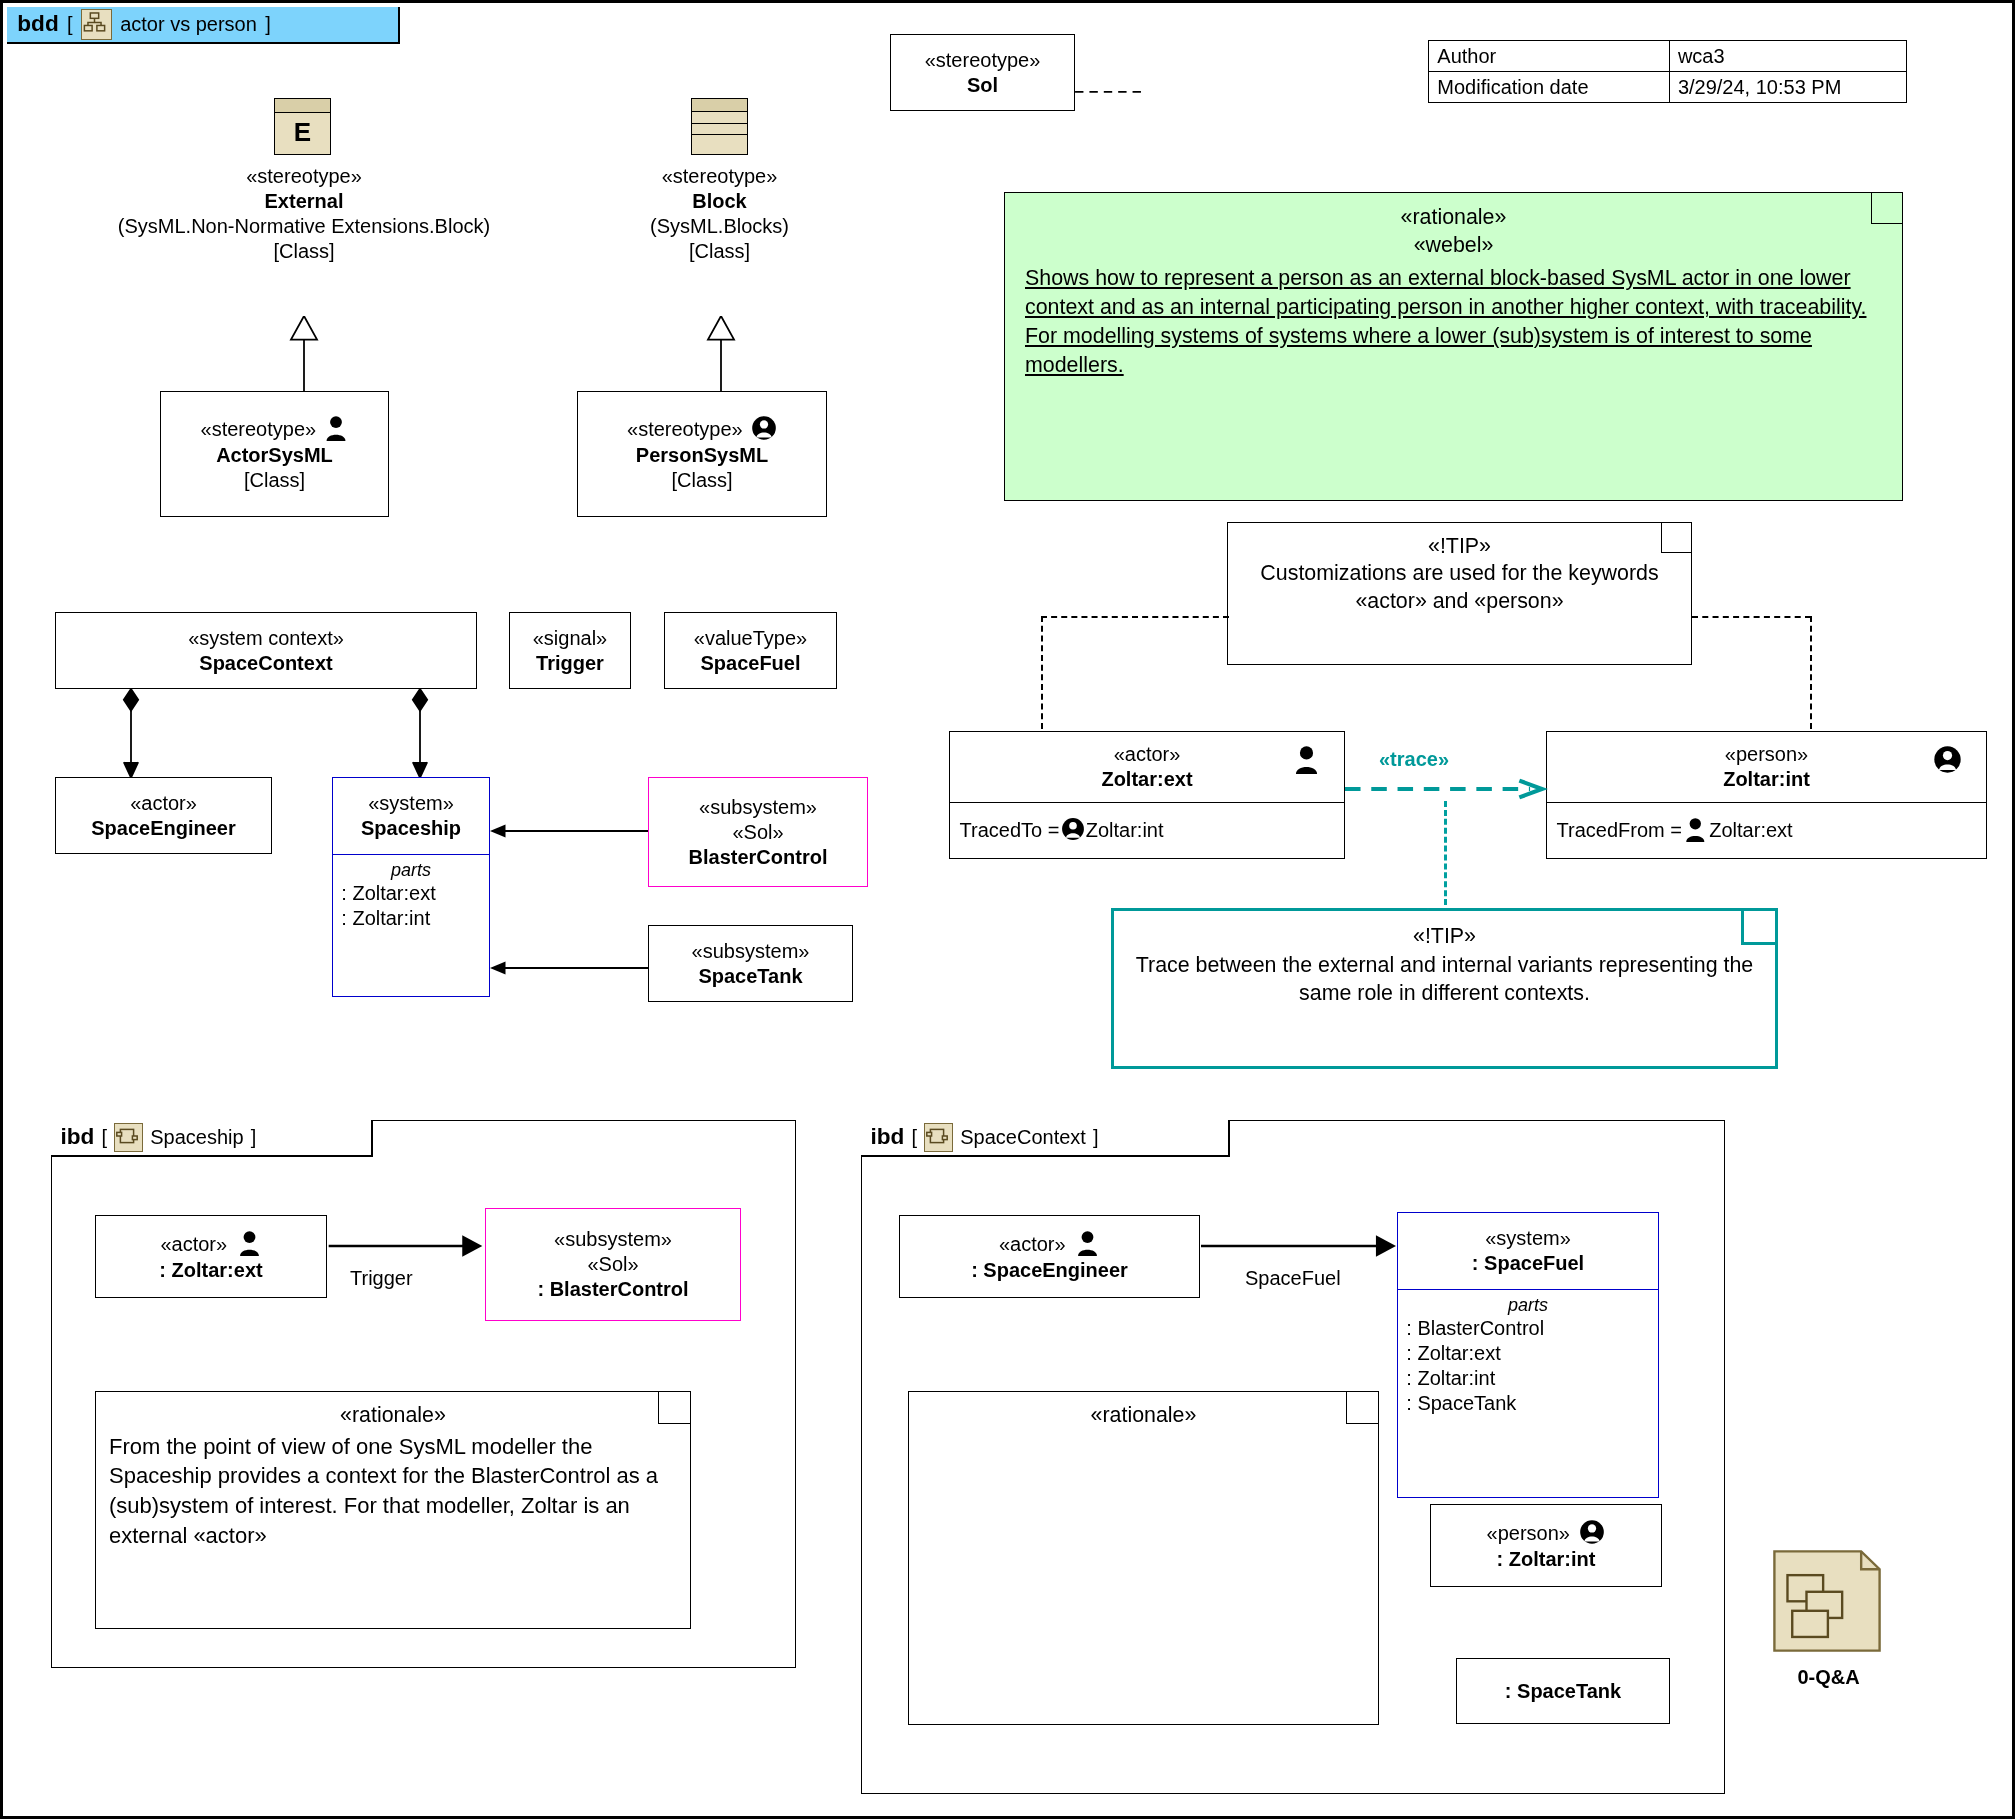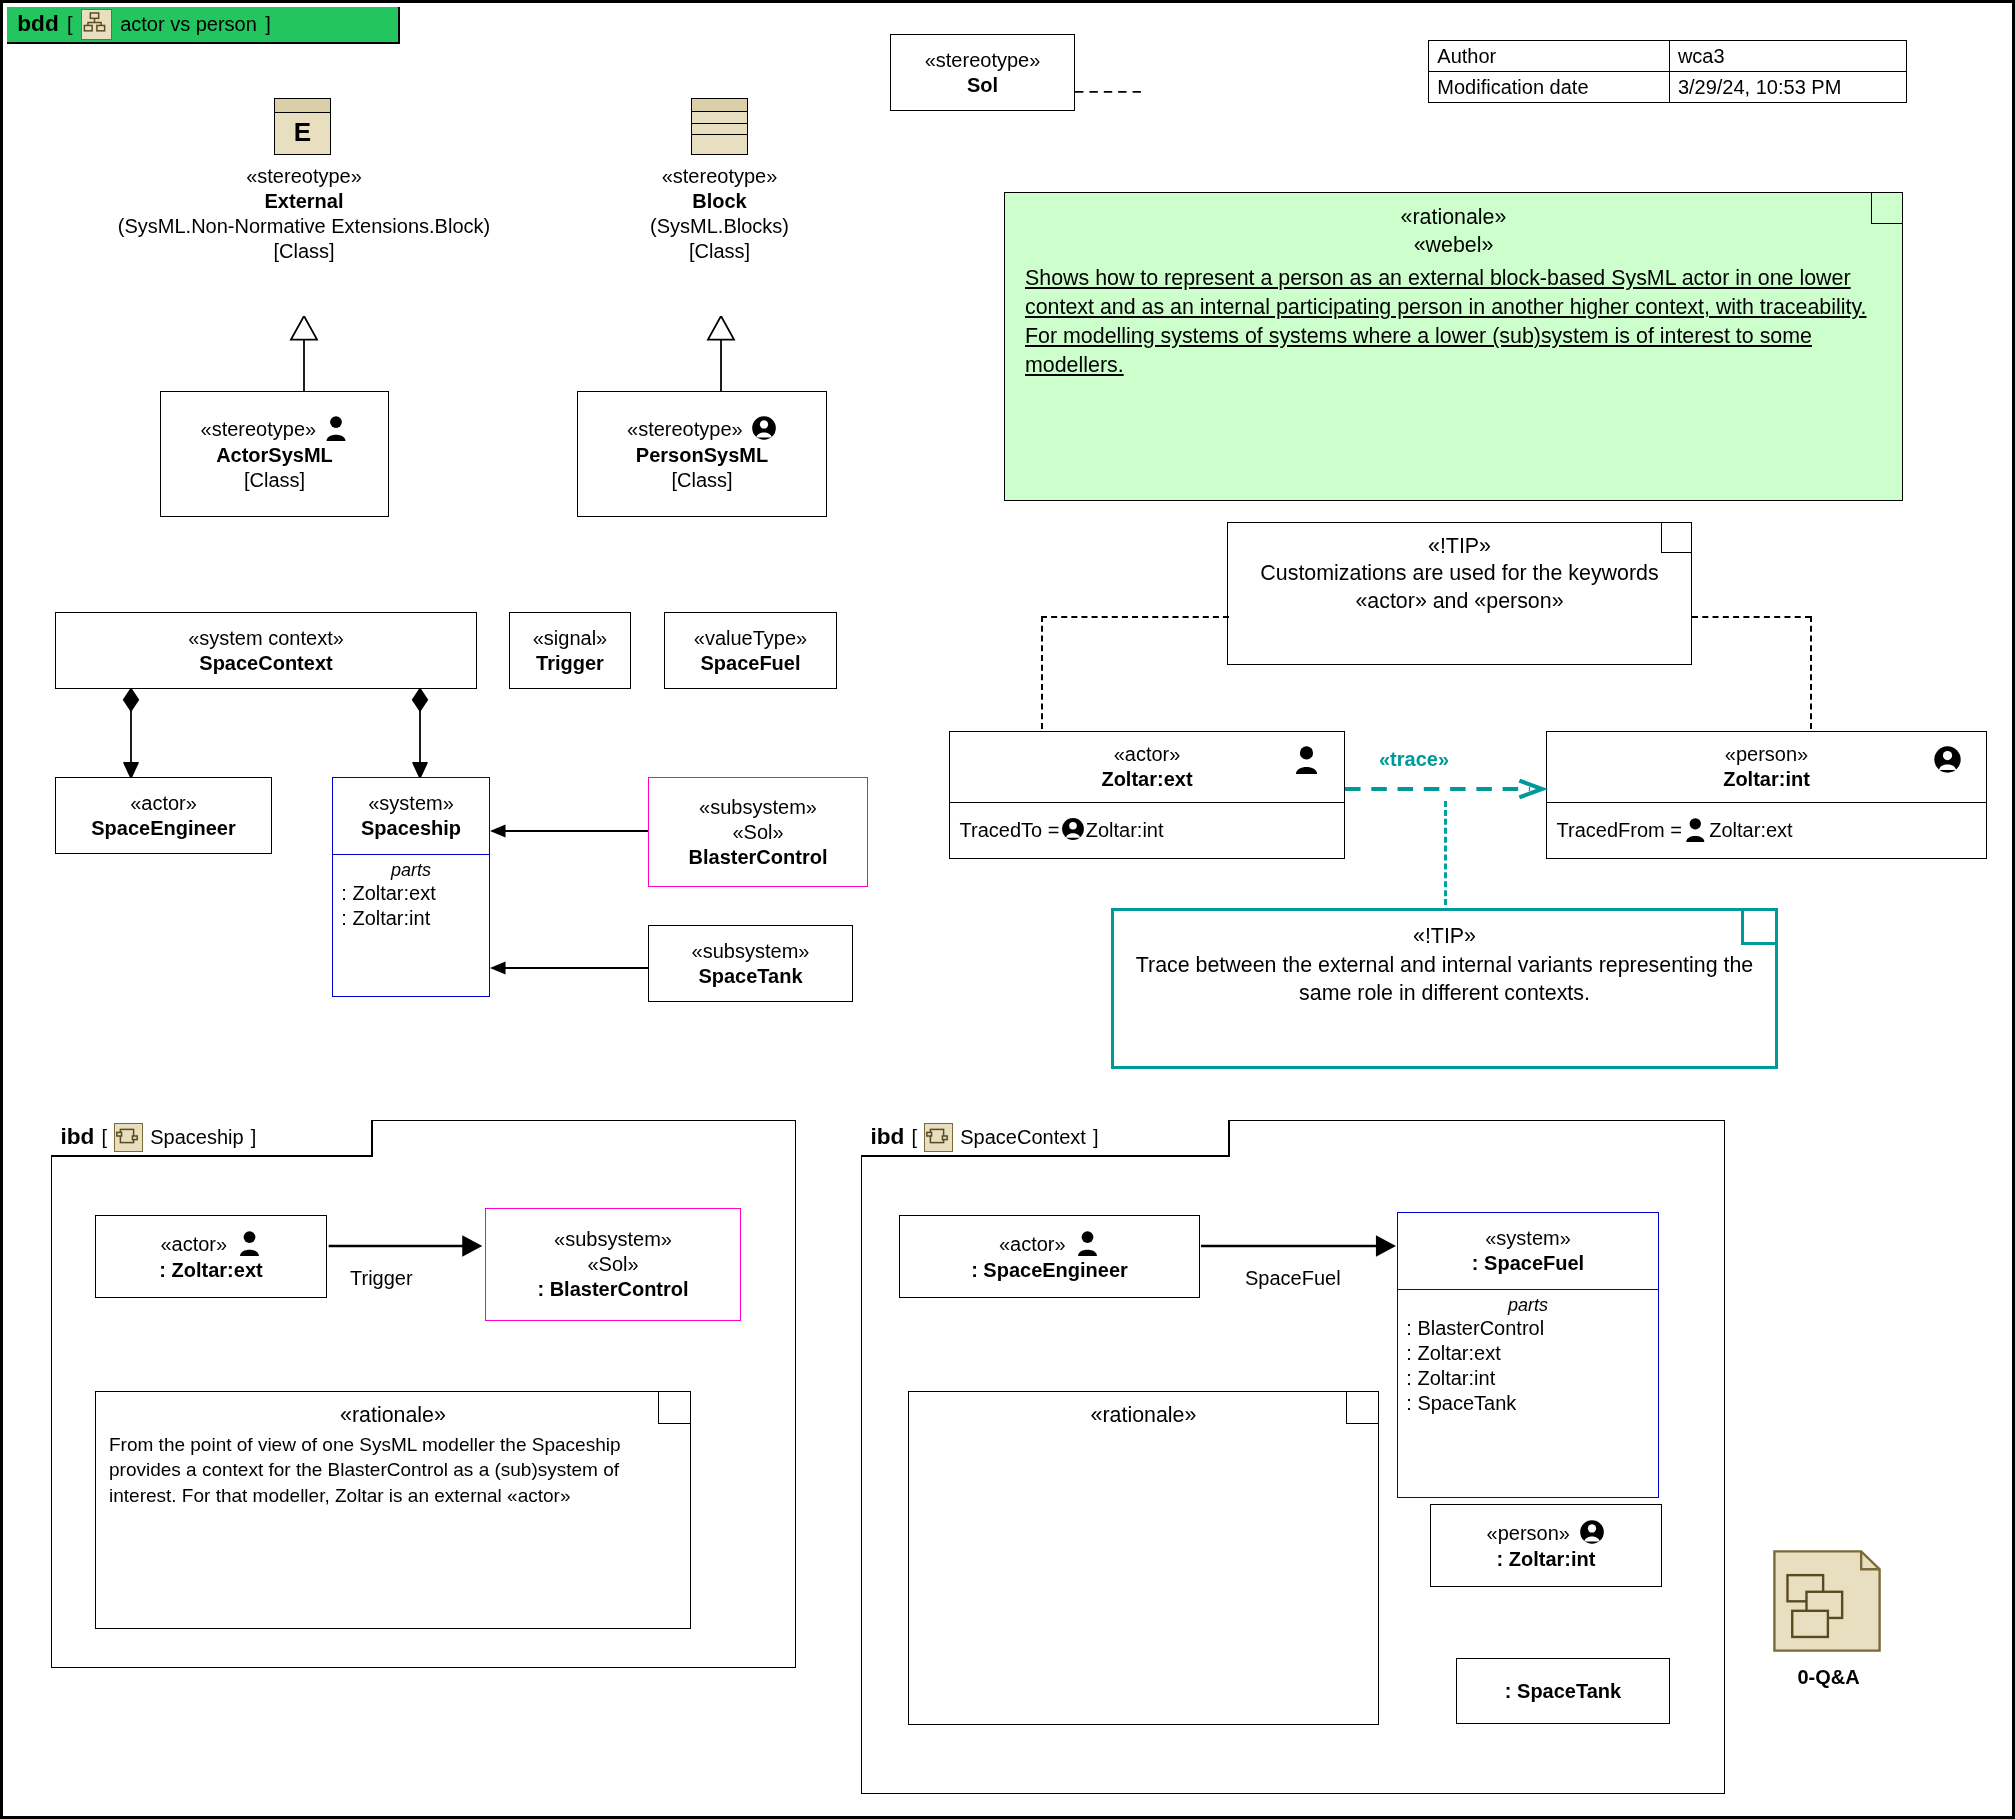--- a/index.html
+++ b/index.html
@@ -83,21 +83,21 @@
 
   .row-left { text-align: left; width: 100%; padding-left: 8.3px; }
 </style>
 </head>
 <body>
 
 <div id="canvas">
 
   <div class="abs frame" style="left:3.6px; top:3.6px; width:2005px; height:1808px; border:none;"></div>
 
-  <div class="abs" style="left:3.6px; top:3.6px; width:393px; height:37px; border-right:2.4px solid #000; border-bottom:2.4px solid #000; background:#22c55e; display:flex; align-items:center; gap:8.3px; padding-left:10.7px;">
+  <div class="abs" style="left:3.6px; top:3.6px; width:393px; height:37px; border-right:2.4px solid #000; border-bottom:2.4px solid #000; background:#7dd3fc; display:flex; align-items:center; gap:8.3px; padding-left:10.7px;">
     <span class="name" style="font-size:22.6px;">bdd</span>
     <span class="plain">[</span>
     <span style="display:inline-block;width:29px;height:29px;border:1.8px solid #7a6a3a;background:#e8dfc0;position:relative;">
       <svg width="25" height="25" viewBox="0 0 42 42" style="display:block;">
         <rect x="14" y="5" width="14" height="9" fill="none" stroke="#5a4a20" stroke-width="2.5"></rect>
         <rect x="4" y="26" width="13" height="9" fill="none" stroke="#5a4a20" stroke-width="2.5"></rect>
         <rect x="25" y="26" width="13" height="9" fill="none" stroke="#5a4a20" stroke-width="2.5"></rect>
         <path d="M21 14 L21 21 M10 26 L10 21 L32 21 L32 26" fill="none" stroke="#5a4a20" stroke-width="2.5"></path>
       </svg>
     </span>
@@ -400,21 +400,21 @@
   <div class="abs box" style="left:482px; top:1205px; width:256px; height:113px; border:1.8px solid #ff00cc;">
     <div class="stereo">«subsystem»</div>
     <div class="stereo">«Sol»</div>
     <div class="name">: BlasterControl</div>
   </div>
 
   <div class="note" style="left:92px; top:1388px; width:596px; height:238px;">
     <div class="note-fold" style="width:31px;height:31px;"></div>
     <div class="note-inner" style="padding:9.5px 13px;">
       <div class="center" style="font-size:21.4px;">«rationale»</div>
-      <div style="font-size:19px; line-height:1.35; margin-top:2.4px;">From the point of view of one SysML modeller the Spaceship provides a context for the BlasterControl as a (sub)system of interest. For that modeller, Zoltar is an external «actor»</div>
+      <div style="font-size:22px; line-height:1.35; margin-top:2.4px;">From the point of view of one SysML modeller the Spaceship provides a context for the BlasterControl as a (sub)system of interest. For that modeller, Zoltar is an external «actor»</div>
     </div>
   </div>
 
   <div class="abs" style="left:858px; top:1117px; width:864px; height:674px; border:1.8px solid #000; background:#fff;"></div>
   <div class="abs" style="left:858px; top:1117px; width:369px; height:37px; border-right:2.4px solid #000; border-bottom:2.4px solid #000; background:#fff; display:flex; align-items:center; gap:7.1px; padding-left:9.5px;">
     <span class="name" style="font-size:22.6px;">ibd</span>
     <span class="plain">[</span>
     <span style="display:inline-block;width:27px;height:27px;border:1.8px solid #7a6a3a;background:#e8dfc0;">
       <svg width="24" height="24" viewBox="0 0 40 40">
         <rect x="9" y="9" width="22" height="22" fill="none" stroke="#5a4a20" stroke-width="2.5"></rect>

